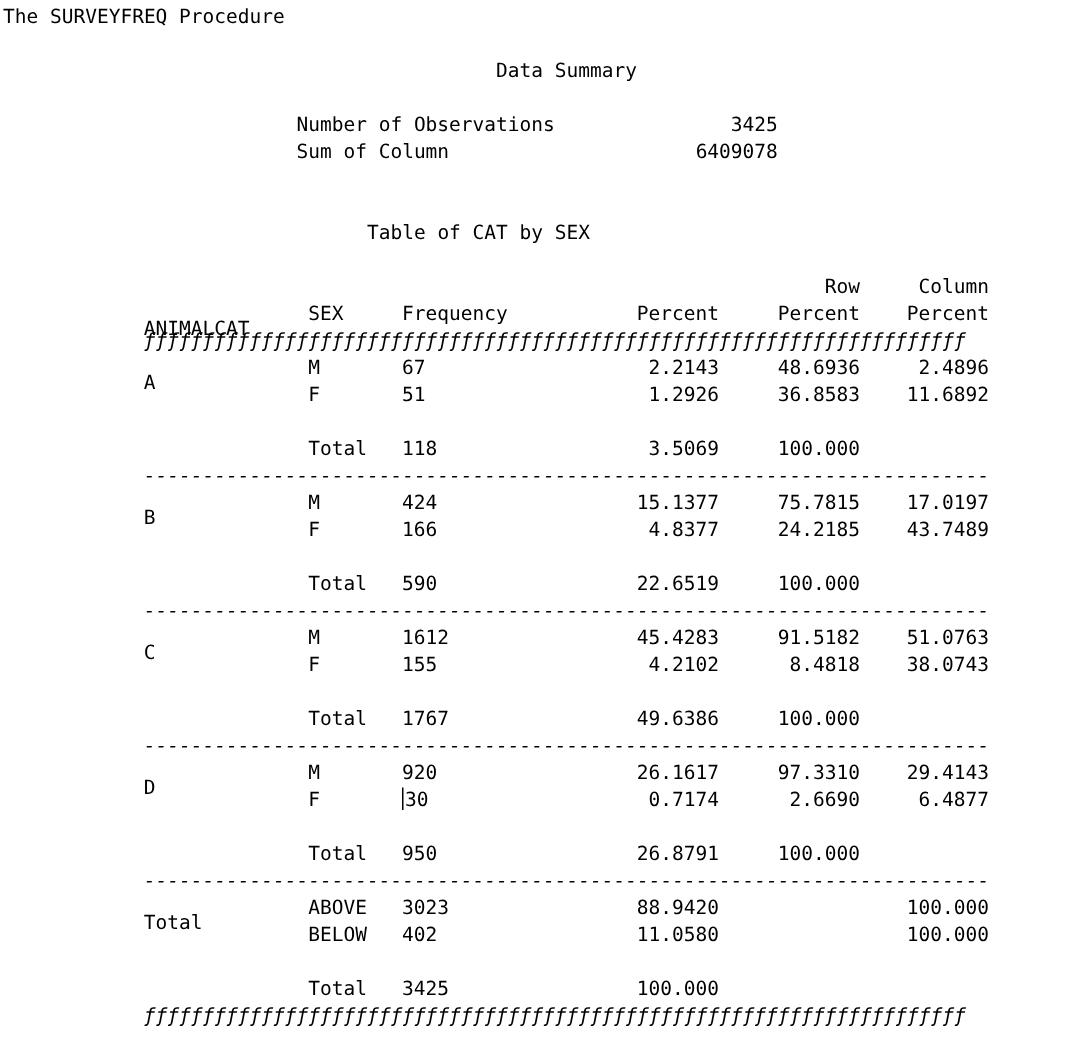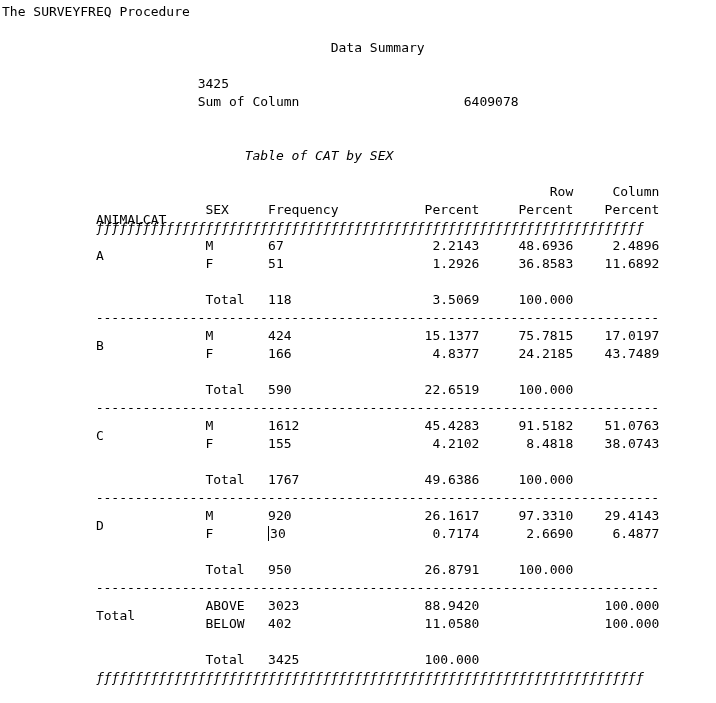--- a/index.html
+++ b/index.html
@@ -17,21 +17,21 @@
     padding:3px 0 0 2px;
     overflow:hidden;
     background:#ffffff;
   }
   .line{height:18px;white-space:pre;}
   .blank{height:18px;}
   
   .summary-title{margin-left:42ch;}
   .summary-block{margin-left:25ch;width:41ch;}
   .summary-row{display:flex;justify-content:space-between;}
-  .table-title{margin-left:31ch;font-style:italic;}
+  .table-title{margin-left:31ch;}
   .table-block{margin-left:12ch;width:72ch;}
   .trow{display:flex;}
   .trow > span{white-space:pre;display:block;}
   .c-cat{width:14ch;text-align:left;margin-top:10px;}
   .c-sex{width:8ch;text-align:left;}
   .c-freq{width:15ch;}
   .c-pct{width:12ch;text-align:right;}
   .c-rowpct{width:12ch;text-align:right;}
   .c-colpct{width:11ch;text-align:right;}
   .rule{white-space:pre;height:18px;font-style:italic;}
@@ -49,20 +49,21 @@
 <div class="page">
 
   <div class="line">The SURVEYFREQ Procedure</div>
   <div class="blank"></div>
 
   <div class="line summary-title">Data Summary</div>
   <div class="blank"></div>
 
   <div class="summary-block">
     <div class="line summary-row">
+      <span>Number of Observations</span>
       <span>3425</span>
     </div>
     <div class="line summary-row">
       <span>Sum of Column</span>
       <span>6409078</span>
     </div>
   </div>
 
   <div class="blank"></div>
     <div class="blank"></div>

